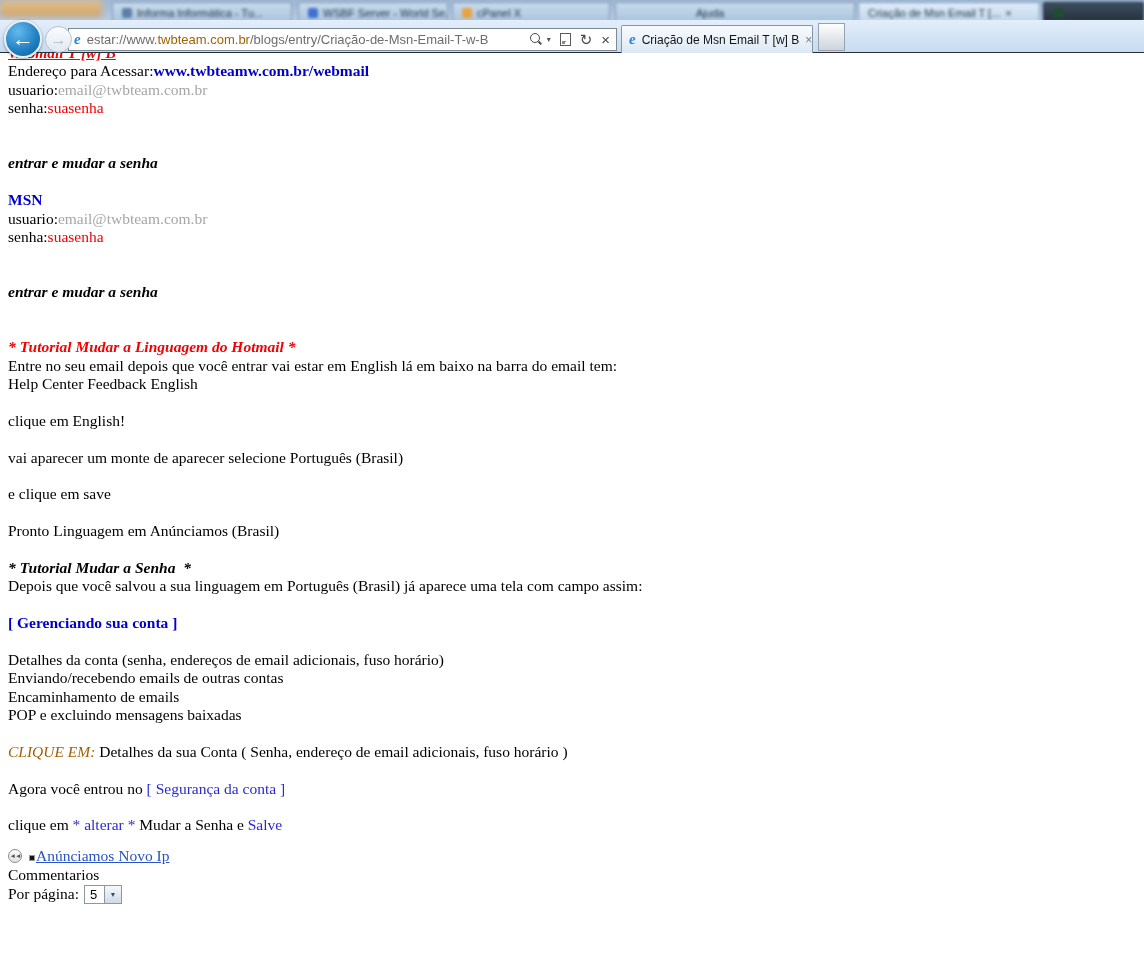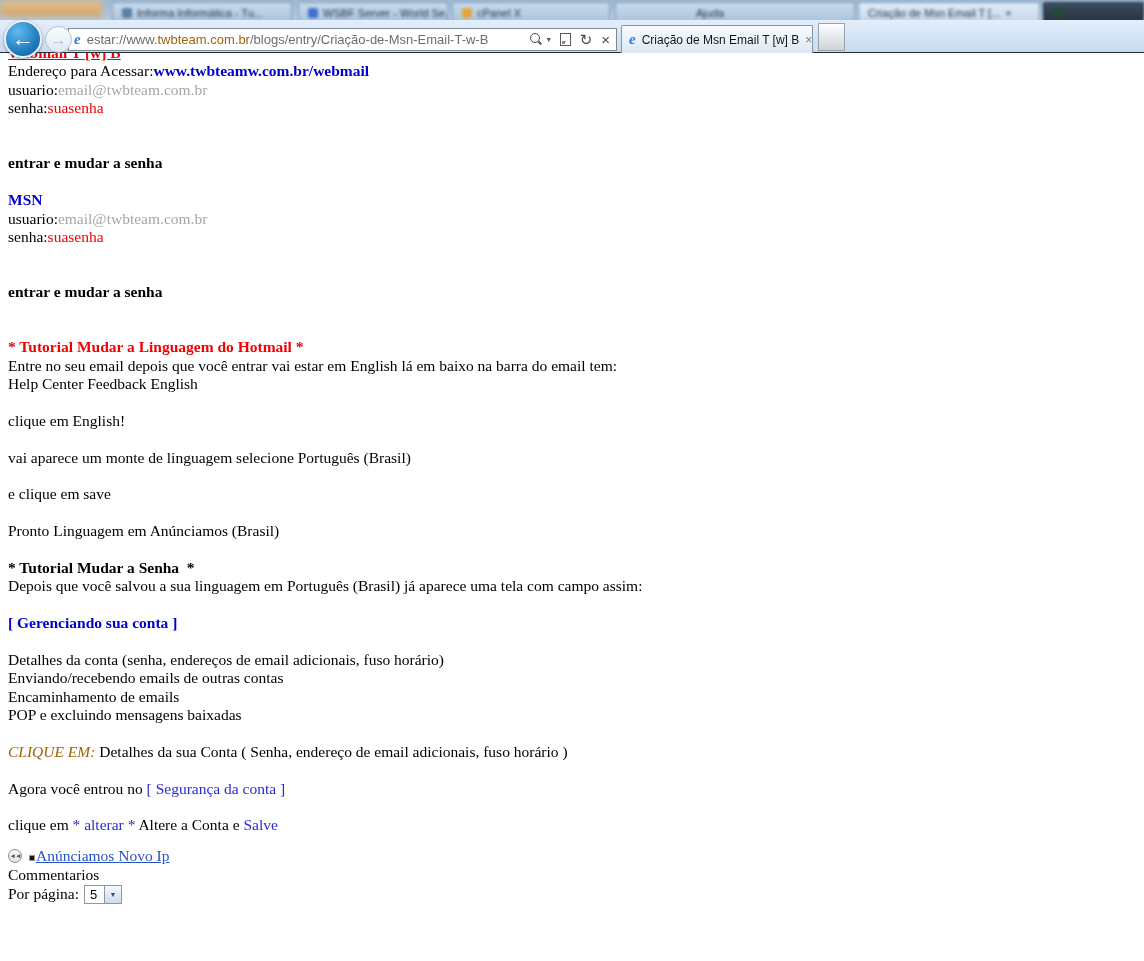--- a/index.html
+++ b/index.html
@@ -59,21 +59,21 @@
   .tab-close { margin-left:auto; color:#7a7a7a; font-size:12px; }
   .newtab { position:absolute; left:818px; top:3px; width:27px; height:28px;
     background:linear-gradient(#fefefe,#ccd4dc); border:1px solid #96a2ac; z-index:4; }
 
   
   .page { position:absolute; left:0; top:53px; width:976px; height:908px;
     background:#fff; overflow:hidden; z-index:2; }
   .content { margin:-9px 0 0 8px; font-family:"Liberation Serif", serif;
     font-size:15.5px; color:#000; }
   .ln { height:18.4px; line-height:18.4px; white-space:pre; }
-  .b { font-weight:bold; }
+  .b { font-weight:bold;font-style:italic; }
   .red { color:#f40000; }
   .bluebold { color:#0000cc; font-weight:bold; }
   .blue { color:#2a2ad2; }
   .gray { color:#a6a6a6; }
   .orange { color:#a16207;font-style:italic; }
   .ulred { text-decoration:underline; }
   .alink { color:#2753c8; text-decoration:underline; }
 
   
   .comments { margin-top:11px; }
@@ -167,41 +167,41 @@
     <div class="ln"></div>
     <div class="ln b">entrar e mudar a senha</div>
     <div class="ln"></div>
     <div class="ln"></div>
     <div class="ln b red">* Tutorial Mudar a Linguagem do Hotmail *</div>
     <div class="ln">Entre no seu email depois que você entrar vai estar em English lá em baixo na barra do email tem:</div>
     <div class="ln">Help Center Feedback English</div>
     <div class="ln"></div>
     <div class="ln">clique em English!</div>
     <div class="ln"></div>
-    <div class="ln">vai aparece um monte de linguagem selecione Português (Brasil)</div>
+    <div class="ln">vai aparecer um monte de aparecer selecione Português (Brasil)</div>
     <div class="ln"></div>
     <div class="ln">e clique em save</div>
     <div class="ln"></div>
     <div class="ln">Pronto Linguagem em Anúnciamos (Brasil)</div>
     <div class="ln"></div>
     <div class="ln b">* Tutorial Mudar a Senha  *</div>
     <div class="ln">Depois que você salvou a sua linguagem em Português (Brasil) já aparece uma tela com campo assim:</div>
     <div class="ln"></div>
     <div class="ln bluebold">[ Gerenciando sua conta ]</div>
     <div class="ln"></div>
     <div class="ln">Detalhes da conta (senha, endereços de email adicionais, fuso horário)</div>
     <div class="ln">Enviando/recebendo emails de outras contas</div>
     <div class="ln">Encaminhamento de emails</div>
     <div class="ln">POP e excluindo mensagens baixadas</div>
     <div class="ln"></div>
     <div class="ln"><span class="orange">CLIQUE EM:</span><span> Detalhes da sua Conta ( Senha, endereço de email adicionais, fuso horário )</span></div>
     <div class="ln"></div>
     <div class="ln"><span>Agora você entrou no </span><span class="blue">[ Segurança da conta ]</span></div>
     <div class="ln"></div>
-    <div class="ln"><span>clique em </span><span class="blue">* alterar *</span><span> Altere a Conta e </span><span class="blue">Salve</span></div>
+    <div class="ln"><span>clique em </span><span class="blue">* alterar *</span><span> Mudar a Senha e </span><span class="blue">Salve</span></div>
 
     <div class="comments">
       <div class="icon-line">
         <span class="rewind">
             <span>◄◄</span>
           </span>
         <span class="sqbullet"></span>
         <span class="alink">Anúnciamos Novo Ip</span>
       </div>
       <div class="ln">Commentarios</div>

